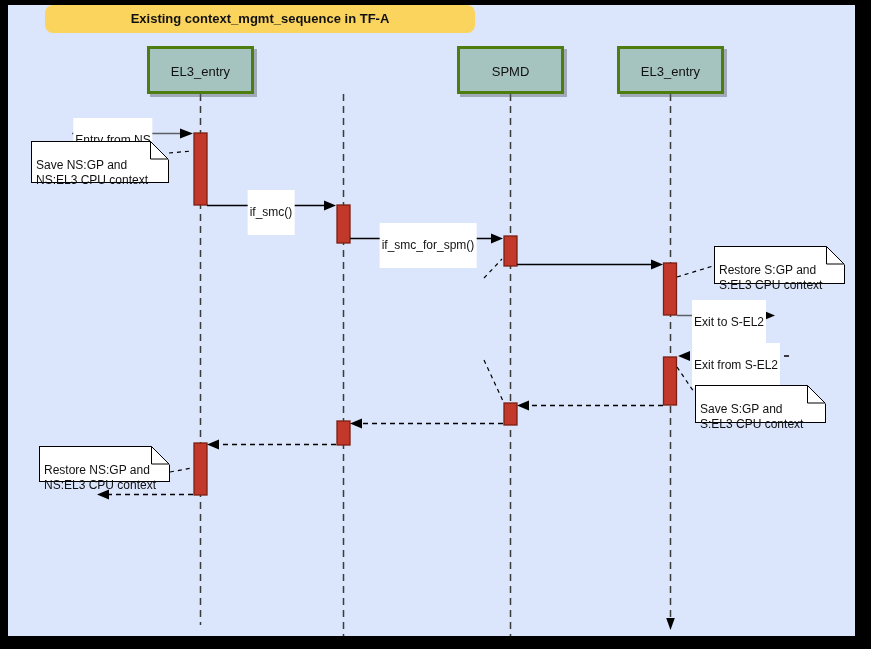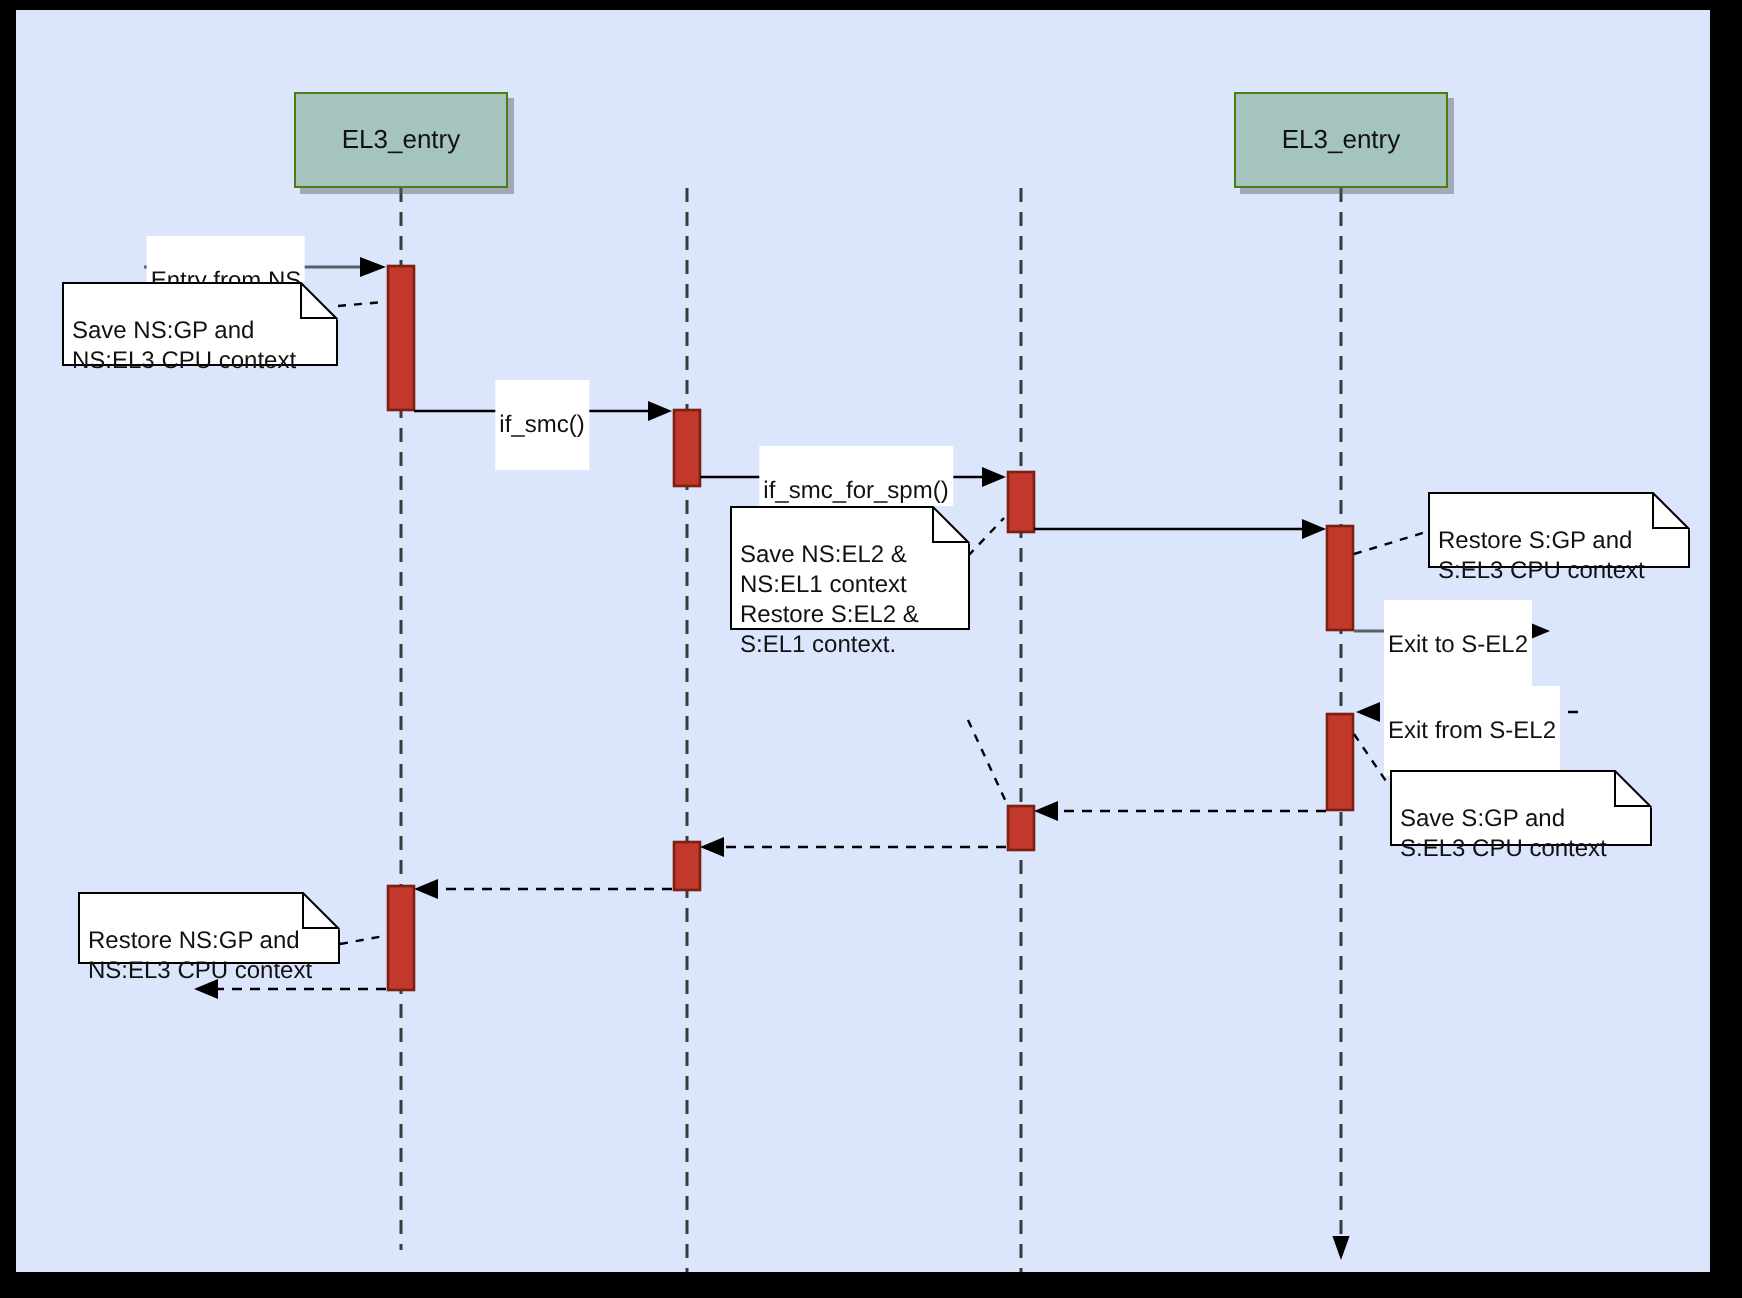--- a/index.html
+++ b/index.html
@@ -2,21 +2,21 @@
 <html><head>
 <meta charset="utf-8">
 <style>
   html,body{margin:0;padding:0;}
   body{font-family:"Liberation Sans",sans-serif;background:#222;}
   .frame{position:relative;width:871px;height:649px;background:#000;overflow:hidden;}
   .canvas{position:absolute;left:8px;top:5px;width:847px;height:631px;background:#dbe5fb;}
   .overlay{position:absolute;left:0;top:0;width:871px;height:649px;}
   .title{position:absolute;left:45px;top:5px;width:430px;height:28px;background:#fbd45e;
          border-radius:8px;text-align:center;line-height:28px;font-size:13px;font-weight:bold;color:#111;}
-  .head{position:absolute;top:46px;width:107px;height:48px;background:#a5c4bf;border:1px solid #4d7c0f;
+  .head{position:absolute;top:46px;width:107px;height:48px;background:#a5c4bf;border:3px solid #4d7c0f;
         box-shadow:3px 3px 0 rgba(90,95,105,0.45);text-align:center;line-height:46px;font-size:13px;color:#111;
         box-sizing:border-box;}
   .mlabel{position:absolute;transform:translateX(-50%);background:#ffffff;padding:16px 2px;font-size:12px;
           color:#111;white-space:nowrap;line-height:13px;}
   .note{position:absolute;background:#fff;border:1px solid #000;box-sizing:border-box;
         font-size:12px;line-height:15px;color:#111;padding:16px 4px;}
   .note .fold{position:absolute;top:-1px;right:-1px;width:19px;height:19px;}
   .nl{white-space:nowrap;}
 </style>
 </head>
@@ -91,53 +91,47 @@
     <g stroke="#000" stroke-width="1.2" stroke-dasharray="4 4" fill="none">
       <line x1="169" y1="153" x2="192" y2="151"></line>
       <line x1="484" y1="278" x2="502" y2="259"></line>
       <line x1="677" y1="277" x2="713" y2="266"></line>
       <line x1="677" y1="367" x2="694" y2="392"></line>
       <line x1="484" y1="360" x2="503" y2="401"></line>
       <line x1="170" y1="472" x2="192" y2="468"></line>
     </g>
   </svg>
 
+  <div class="title">Existing context_mgmt_sequence in TF-A</div>
 
   <div class="head" style="left:147px">
     <span>EL3_entry</span>
+  </div>
+  <div class="head" style="left:457px">
+    <span>SPMD</span>
   </div>
   <div class="head" style="left:617px">
     <span>EL3_entry</span>
   </div>
 
   <div class="mlabel" style="left:113px;top:118px">Entry from NS</div>
   <div class="mlabel" style="left:271px;top:190px">if_smc()</div>
   <div class="mlabel" style="left:428px;top:223px">if_smc_for_spm()</div>
   <div class="mlabel" style="left:729px;top:300px">Exit to S-EL2</div>
   <div class="mlabel" style="left:736px;top:343px">Exit from S-EL2</div>
 
   <div class="note" style="left:31px;top:141px;width:138px;height:42px">
     <svg class="fold" viewBox="0 0 19 19">
       <polygon points="0,0 19,0 19,19" fill="#dbe5fb"></polygon>
       <polygon points="0.5,0.5 0.5,18 18,18" fill="#fff" stroke="#000" stroke-width="1"></polygon>
     </svg>
     <div class="nl">Save NS:GP and</div>
     <div class="nl">NS:EL3 CPU context</div>
   </div>
 
-  <div class="note" style="left:365px;top:253px;width:120px;height:62px">
-    <svg class="fold" viewBox="0 0 19 19">
-      <polygon points="0,0 19,0 19,19" fill="#dbe5fb"></polygon>
-      <polygon points="0.5,0.5 0.5,18 18,18" fill="#fff" stroke="#000" stroke-width="1"></polygon>
-    </svg>
-    <div class="nl">Save NS:EL2 &amp;</div>
-    <div class="nl">NS:EL1 context</div>
-    <div class="nl">Restore S:EL2 &amp;</div>
-    <div class="nl">S:EL1 context.</div>
-  </div>
 
   <div class="note" style="left:714px;top:246px;width:131px;height:38px">
     <svg class="fold" viewBox="0 0 19 19">
       <polygon points="0,0 19,0 19,19" fill="#dbe5fb"></polygon>
       <polygon points="0.5,0.5 0.5,18 18,18" fill="#fff" stroke="#000" stroke-width="1"></polygon>
     </svg>
     <div class="nl">Restore S:GP and</div>
     <div class="nl">S:EL3 CPU context</div>
   </div>
 

